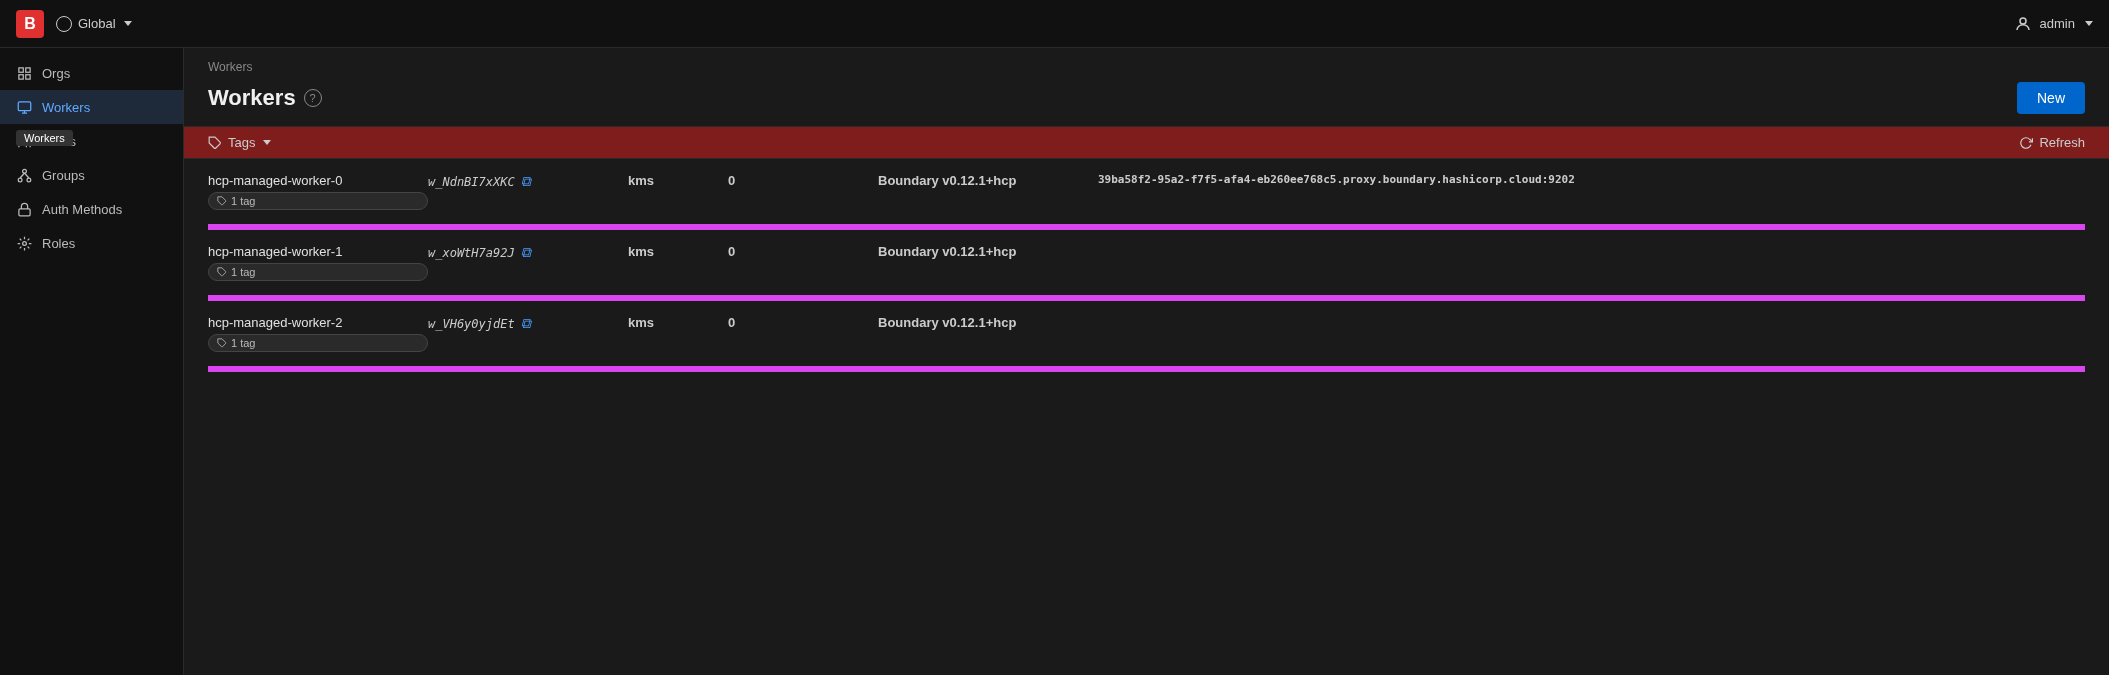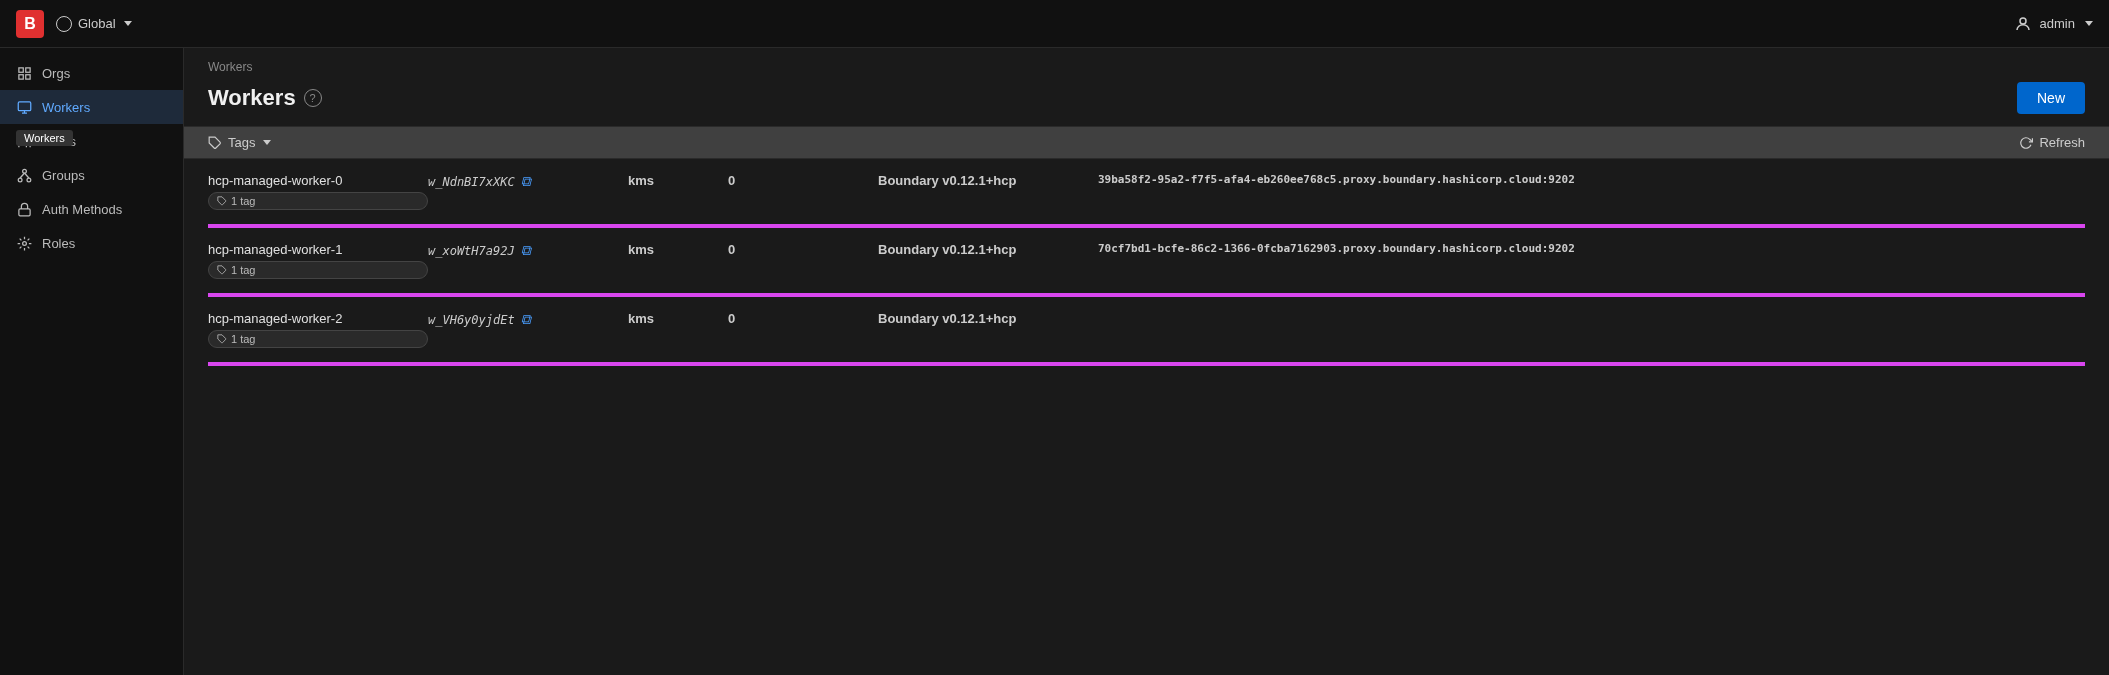--- a/index.html
+++ b/index.html
@@ -170,21 +170,21 @@
     }
 
     
     .toolbar {
       display: flex;
       align-items: center;
       justify-content: space-between;
       padding: 8px 24px;
       border-top: 1px solid #2a2a2a;
       border-bottom: 1px solid #2a2a2a;
-      background: #404040;
+      background: #7f1d1d;
       gap: 20px;
     }
     .tags-button {
       display: flex;
       align-items: center;
       gap: 6px;
       background: transparent;
       border: none;
       color: #ccc;
       font-size: 13px;
@@ -213,21 +213,21 @@
       color: #999;
       font-size: 12px;
       font-weight: 500;
       text-transform: uppercase;
       letter-spacing: 0.03em;
     }
     .table-row {
       display: grid;
       grid-template-columns: 220px 200px 100px 150px 220px 1fr;
       padding: 14px 0;
-      border-bottom: 4px solid #d946ef;
+      border-bottom: 6px solid #d946ef;
       align-items: start;
       cursor: pointer;
     }
     .worker-name {
       font-weight: 500;
       color: #e0e0e0;
       font-size: 13px;
     }
     .worker-id {
       display: flex;
@@ -431,21 +431,20 @@
             <span>1 tag</span>
           </span>
         </div>
         <div class="worker-id">
           <span>w_xoWtH7a92J</span>
           <span class="copy-icon">⧉</span>
         </div>
         <span class="type-cell">kms</span>
         <span class="session-cell">0</span>
         <span class="version-cell">Boundary v0.12.1+hcp</span>
-        <span class="ip-cell">70cf7bd1-bcfe-86c2-1366-0fcba7162903.proxy.boundary.hashicorp.cloud:9202</span>
       </div>
 
       <div class="table-row">
         <div class="worker-cell">
           <span class="worker-name">hcp-managed-worker-2</span>
           <span class="tag-badge">
             <svg width="10" height="10" viewBox="0 0 24 24" fill="none" stroke="#bbb" stroke-width="2">
               <path d="M20.59 13.41l-7.17 7.17a2 2 0 0 1-2.83 0L2 12V2h10l8.59 8.59a2 2 0 0 1 0 2.82z"></path>
               <line x1="7" y1="7" x2="7.01" y2="7"></line>
             </svg>

